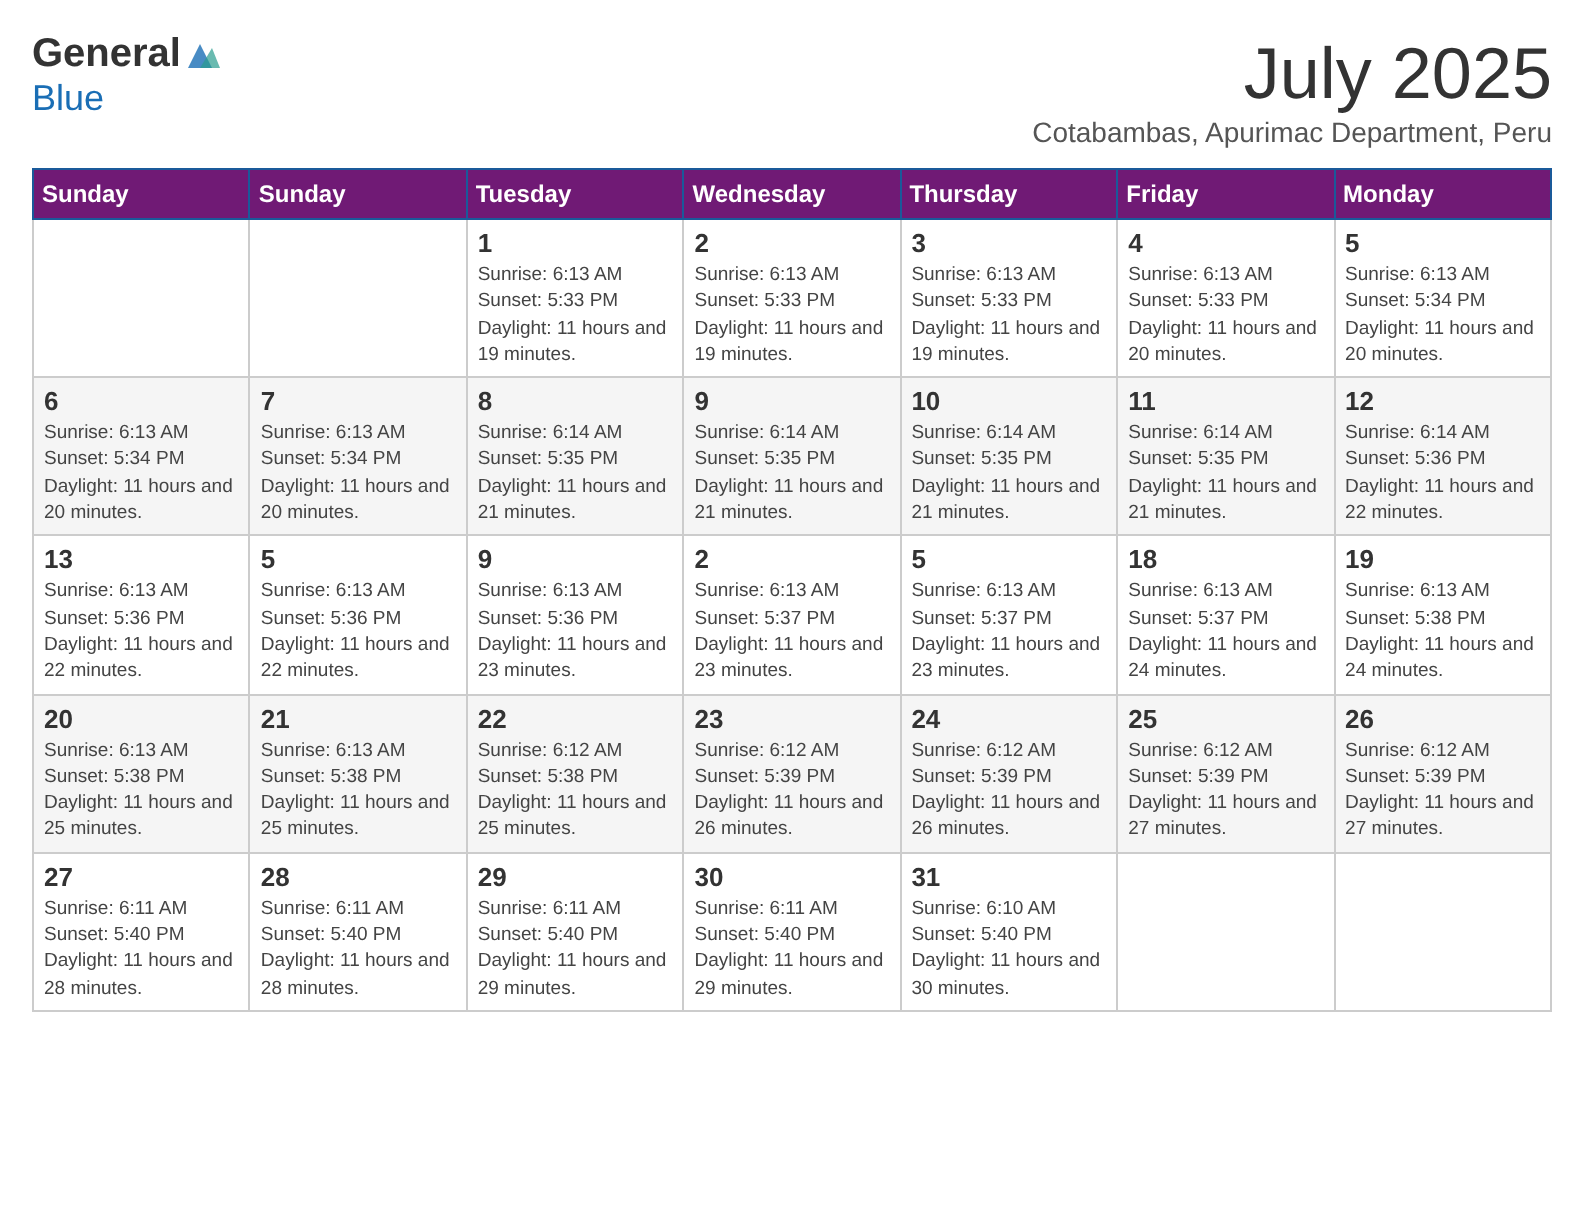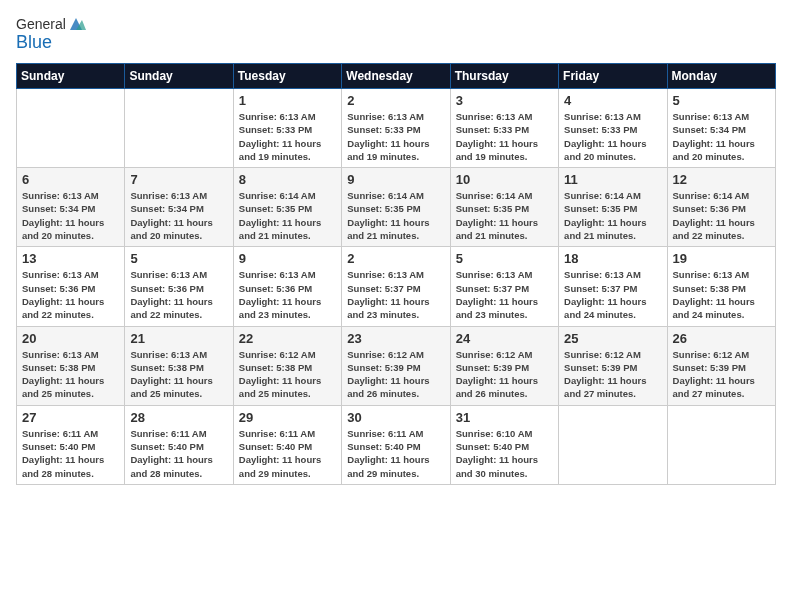--- a/index.html
+++ b/index.html
@@ -15,22 +15,22 @@
       justify-content: space-between;
       align-items: flex-start;
       margin-bottom: 10px;
     }
     .logo {
       display: flex;
       flex-direction: column;
       align-items: flex-start;
     }
     .logo-general {
-      font-size: 14px;
-      font-weight: normal;
+      font-size: 20px;
+      font-weight: bold;
       color: #333;
     }
     .logo-blue {
       font-size: 18px;
       font-weight: normal;
       color: #1a6eb5;
     }
     .logo-icon {
       width: 20px;
       height: 16px;
@@ -51,21 +51,21 @@
     .location-title {
       font-size: 14px;
       color: #555;
     }
     .calendar {
       width: 100%;
       border-collapse: collapse;
       border: 1px solid #ccc;
     }
     .calendar th {
-      background-color: #0f172a;
+      background-color: #701a75;
       color: #fff;
       font-size: 12px;
       font-weight: bold;
       padding: 5px 4px;
       text-align: left;
       border: 1px solid #1a5a9a;
     }
     .calendar td {
       width: calc(100% / 7);
       vertical-align: top;
@@ -83,40 +83,43 @@
       font-size: 13px;
       font-weight: bold;
       color: #333;
       display: block;
       margin-bottom: 2px;
     }
     .day-info {
       font-size: 9.5px;
       color: #444;
       line-height: 1.4;
-      font-weight: bold;
     }
     .empty-cell {
       background: #fff;
     }
   </style>
 </head>
 <body>
 
 <div class="header-area">
   <div class="logo">
     <div class="logo-row">
       <span class="logo-general">General</span>
       <svg class="logo-icon" viewBox="0 0 20 16" xmlns="http://www.w3.org/2000/svg">
         <polygon points="4,14 10,2 16,14" fill="#1a6eb5" opacity="0.8"></polygon>
         <polygon points="10,14 16,4 20,14" fill="#2a9d8f" opacity="0.7"></polygon>
       </svg>
     </div>
     <span class="logo-blue">Blue</span>
   </div>
+  <div class="title-area">
+    <div class="month-title">July 2025</div>
+    <div class="location-title">Cotabambas, Apurimac Department, Peru</div>
+  </div>
 </div>
 
 <table class="calendar">
   <thead>
     <tr>
     <th>Sunday</th>
         <th>Sunday</th>
         <th>Tuesday</th>
         <th>Wednesday</th>
         <th>Thursday</th>

